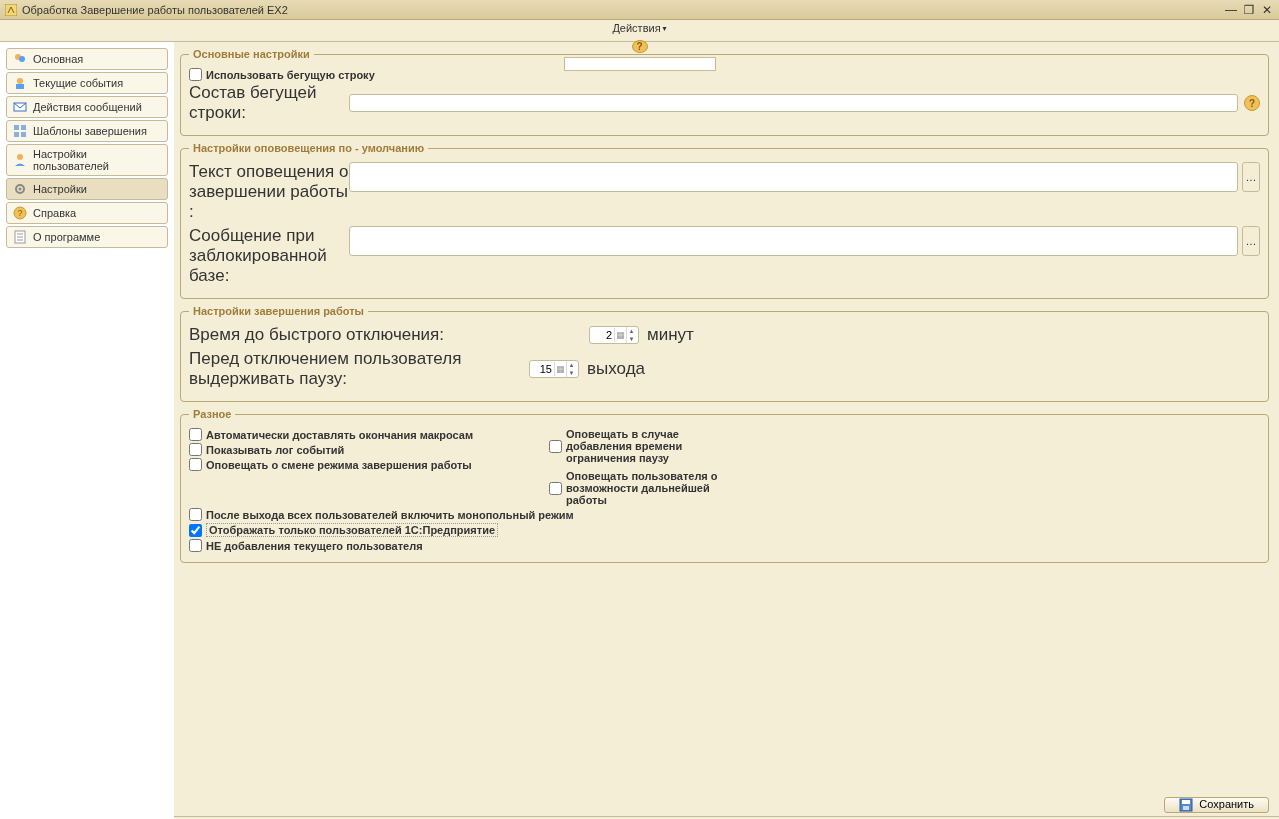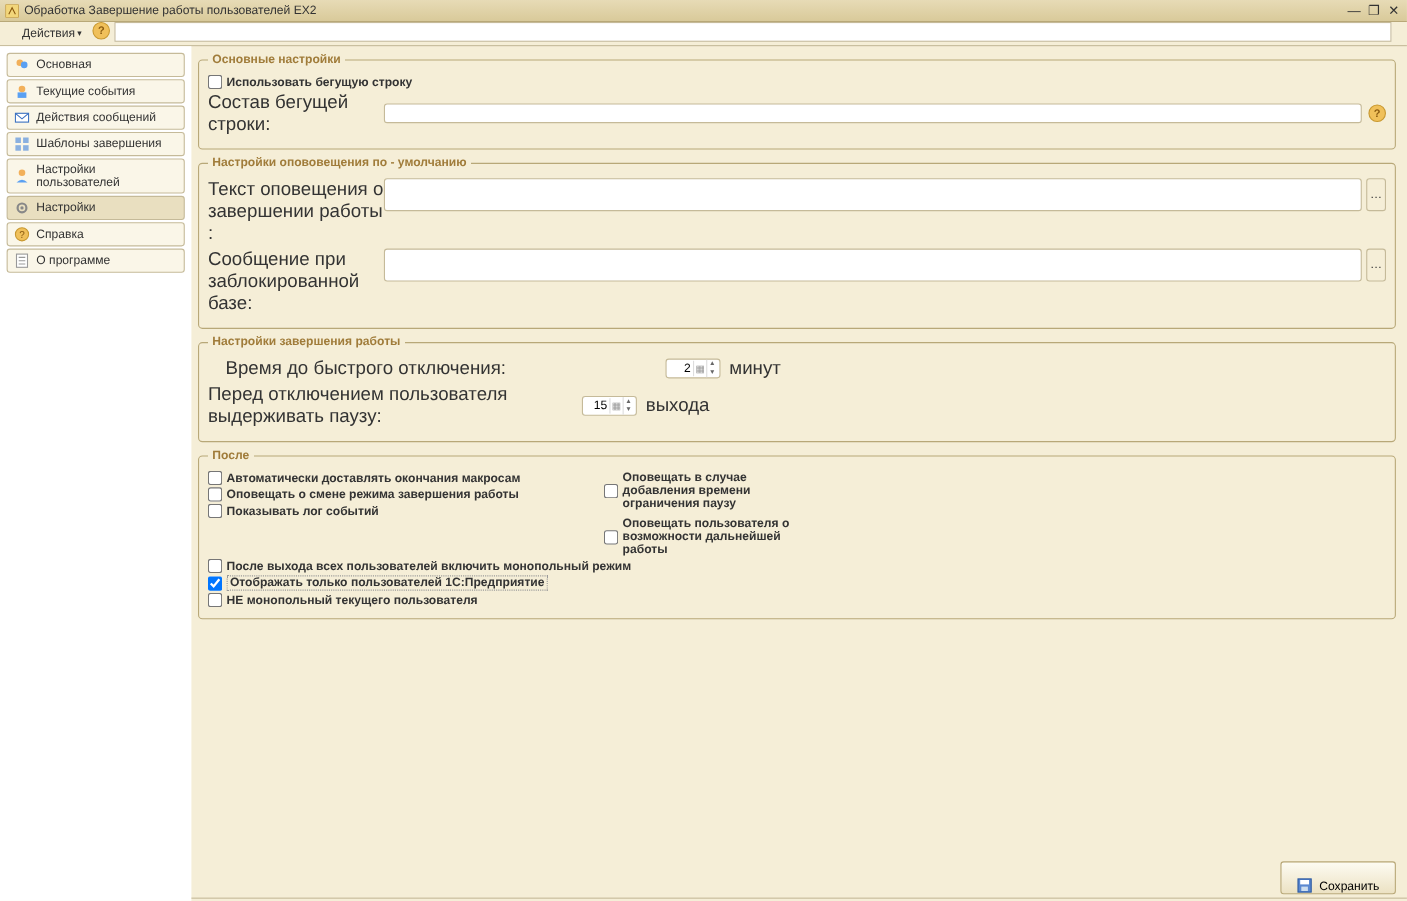--- a/index.html
+++ b/index.html
@@ -2,21 +2,21 @@
 <html><head>
 <meta charset="utf-8">
 <style>
 * { box-sizing: border-box; margin: 0; padding: 0; }
 body { font-family: Arial, sans-serif; font-size: 11px; background: #f5eed7; color: #333; width: 1279px; height: 819px; overflow: hidden; }
 .titlebar { height: 20px; background: linear-gradient(#e7dbb6, #d9ca9a); border-bottom: 1px solid #b8a878; display: flex; align-items: center; padding: 0 4px; }
 .titlebar-icon { width: 14px; height: 14px; margin-right: 4px; display: inline-flex; align-items: center; justify-content: center; }
 .titlebar-text { flex: 1; font-size: 11px; color: #333; }
 .titlebar-buttons { display: flex; gap: 2px; }
 .titlebar-btn { width: 16px; height: 14px; display: flex; align-items: center; justify-content: center; font-size: 12px; font-family: Arial; color: #333; cursor: pointer; }
-.toolbar { height: 22px; background: #f5eed7; border-bottom: 1px solid #c5ba99; display: flex; padding: 0 14px; gap: 4px; }
+.toolbar { height: 22px; background: #f5eed7; border-bottom: 1px solid #c5ba99; display: flex; align-items: center; padding: 0 4px; gap: 4px; flex-direction: column; }
 .toolbar-btn { padding: 2px 6px; font-size: 11px; display: flex; align-items: center; gap: 2px; cursor: pointer; }
 .help-icon { width: 16px; height: 16px; border-radius: 50%; background: #f0c05a; border: 1px solid #c89830; display: flex; align-items: center; justify-content: center; font-weight: bold; color: #8a5a10; font-size: 10px; cursor: pointer; }
 .toolbar-input { flex: 1; height: 18px; border: 1px solid #c5ba99; background: #fff; padding: 0 4px; font-size: 11px; }
 .main { display: flex; height: calc(100% - 42px); }
 .sidebar { width: 174px; padding: 6px; background: #ffffff; }
 .sidebar-item { display: flex; align-items: center; gap: 6px; padding: 3px 6px; border: 1px solid #c5ba99; border-radius: 3px; background: #faf6e8; margin-bottom: 2px; cursor: pointer; font-size: 11px; color: #333; }
 .sidebar-item.active { background: #e9dfc0; }
 .sidebar-icon { width: 14px; height: 14px; display: inline-flex; align-items: center; justify-content: center; }
 .content { flex: 1; padding: 6px 10px 2px 6px; position: relative; }
 fieldset { border: 1px solid #b8a878; border-radius: 4px; padding: 8px 8px 8px 8px; margin-bottom: 6px; position: relative; }
@@ -28,21 +28,21 @@
 .field-label { font-size: 17px; color: #333; }
 .text-input { height: 18px; border: 1px solid #c5ba99; background: #fff; border-radius: 3px; padding: 0 4px; font-size: 11px; }
 .textarea { border: 1px solid #c5ba99; background: #fff; border-radius: 3px; padding: 2px 4px; font-size: 11px; height: 30px; resize: none; }
 .ellipsis-btn { width: 18px; height: 30px; border: 1px solid #c5ba99; background: #f5eed7; border-radius: 3px; display: flex; align-items: center; justify-content: center; font-size: 11px; cursor: pointer; margin-left: 4px; }
 .spinner { display: flex; align-items: center; border: 1px solid #c5ba99; border-radius: 3px; background: #fff; height: 18px; width: 50px; }
 .spinner input { border: none; width: 24px; text-align: right; font-size: 11px; padding-right: 2px; background: transparent; outline: none; }
 .spinner-calc { width: 12px; height: 14px; display: flex; align-items: center; justify-content: center; font-size: 9px; color: #999; border-left: 1px solid #ddd; }
 .spinner-arrows { width: 10px; display: flex; flex-direction: column; border-left: 1px solid #ddd; }
 .spinner-arrow { height: 8px; font-size: 6px; color: #666; display: flex; align-items: center; justify-content: center; cursor: pointer; }
 .footer { position: absolute; bottom: 6px; right: 10px; }
-.save-btn { height: 30px; padding: 0 14px; border: 1px solid #b8a878; border-radius: 3px; background: linear-gradient(#fdfbf2,#ece2c3); display: flex; align-items: flex-end; gap: 6px; font-size: 11px; cursor: pointer; }
+.save-btn { height: 16px; padding: 0 14px; border: 1px solid #b8a878; border-radius: 3px; background: linear-gradient(#fdfbf2,#ece2c3); display: flex; align-items: flex-start; gap: 6px; font-size: 11px; cursor: pointer; }
 .save-icon { width: 14px; height: 14px; }
 .hr-bottom { position: absolute; bottom: 2px; left: 0; right: 0; border-top: 1px solid #c5ba99; }
 .misc-cols { display: flex; gap: 20px; }
 .boxed-cb { border: 1px dotted #999; padding: 0 2px; }
 svg { display: block; }
 </style>
 </head>
 <body>
 
 <div class="titlebar">
@@ -174,21 +174,21 @@
       <div class="row" style="align-items:flex-start;">
         <span class="field-label" style="width:160px;">Сообщение при заблокированной базе:</span>
         <textarea class="textarea" style="flex: 1 1 0%;"></textarea>
         <div class="ellipsis-btn">…</div>
       </div>
     </fieldset>
 
     <fieldset>
       <legend>Настройки завершения работы</legend>
       <div class="row">
-        <span class="field-label" style="width:400px;margin-left:16px;">Время до быстрого отключения:</span>
+        <span class="field-label" style="width:400px;">Время до быстрого отключения:</span>
         <div class="spinner">
           <input value="2" style="">
           <div class="spinner-calc">▦</div>
           <div class="spinner-arrows">
             <div class="spinner-arrow">▲</div>
             <div class="spinner-arrow">▼</div>
           </div>
         </div>
         <span class="field-label" style="margin-left:8px;">минут</span>
       </div>
@@ -200,34 +200,34 @@
           <div class="spinner-arrows">
             <div class="spinner-arrow">▲</div>
             <div class="spinner-arrow">▼</div>
           </div>
         </div>
         <span class="field-label" style="margin-left:8px;">выхода</span>
       </div>
     </fieldset>
 
     <fieldset>
-      <legend>После</legend>
+      <legend>Разное</legend>
       <div class="misc-cols">
         <div style="flex:0 0 340px;">
           <div class="checkbox-row">
               <input type="checkbox" style="">
               <label>Автоматически доставлять окончания макросам</label>
             </div>
           <div class="checkbox-row">
               <input type="checkbox" style="">
+              <label>Показывать лог событий</label>
+            </div>
+          <div class="checkbox-row">
+              <input type="checkbox" style="">
               <label>Оповещать о смене режима завершения работы</label>
-            </div>
-          <div class="checkbox-row">
-              <input type="checkbox" style="">
-              <label>Показывать лог событий</label>
             </div>
         </div>
         <div>
           <div class="checkbox-row">
               <input type="checkbox" style="">
               <label style="max-width:180px;">Оповещать в случае добавления времени ограничения паузу</label>
             </div>
           <div class="checkbox-row" style="margin-top:6px;">
               <input type="checkbox" style="">
               <label style="max-width:180px;">Оповещать пользователя о возможности дальнейшей работы</label>
@@ -237,21 +237,21 @@
       <div class="checkbox-row">
           <input type="checkbox" style="">
           <label>После выхода всех пользователей включить монопольный режим</label>
         </div>
       <div class="checkbox-row">
           <input type="checkbox" checked="" style="">
           <label class="boxed-cb">Отображать только пользователей 1С:Предприятие</label>
         </div>
       <div class="checkbox-row">
           <input type="checkbox" style="">
-          <label>НЕ монопольный текущего пользователя</label>
+          <label>НЕ добавления текущего пользователя</label>
         </div>
     </fieldset>
 
     <div class="footer">
       <button class="save-btn">
         <span class="save-icon">
             <svg width="14" height="14">
               <rect x="1" y="1" width="12" height="12" fill="#5a88d0" stroke="#2a58a0"></rect>
               <rect x="3" y="2" width="8" height="4" fill="#fff"></rect>
               <rect x="4" y="8" width="6" height="4" fill="#cde"></rect>

